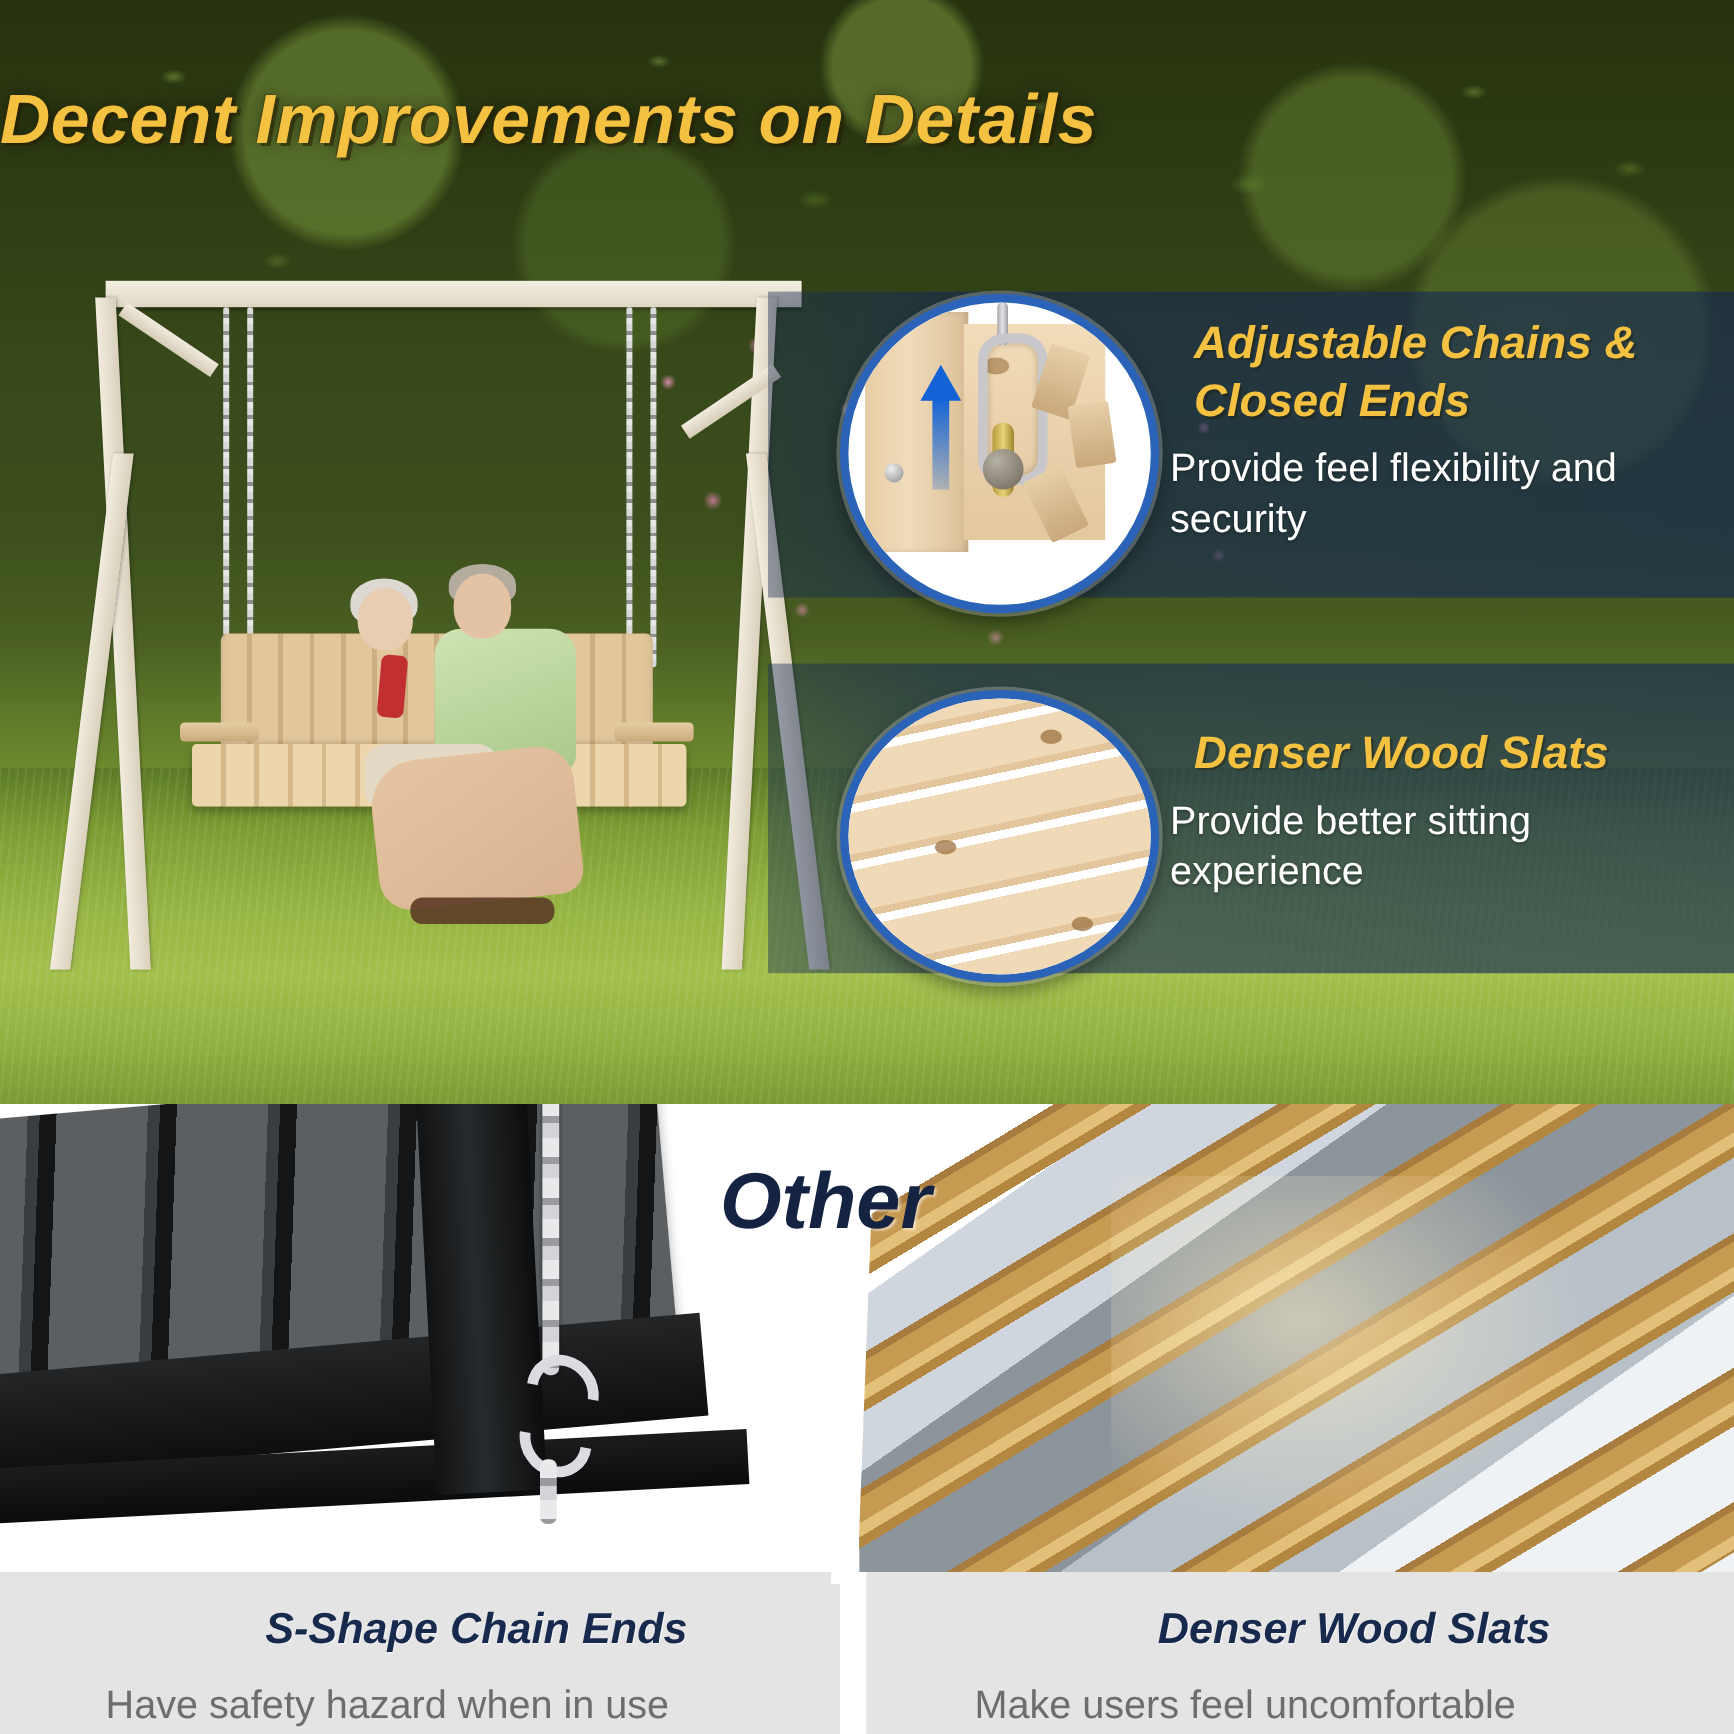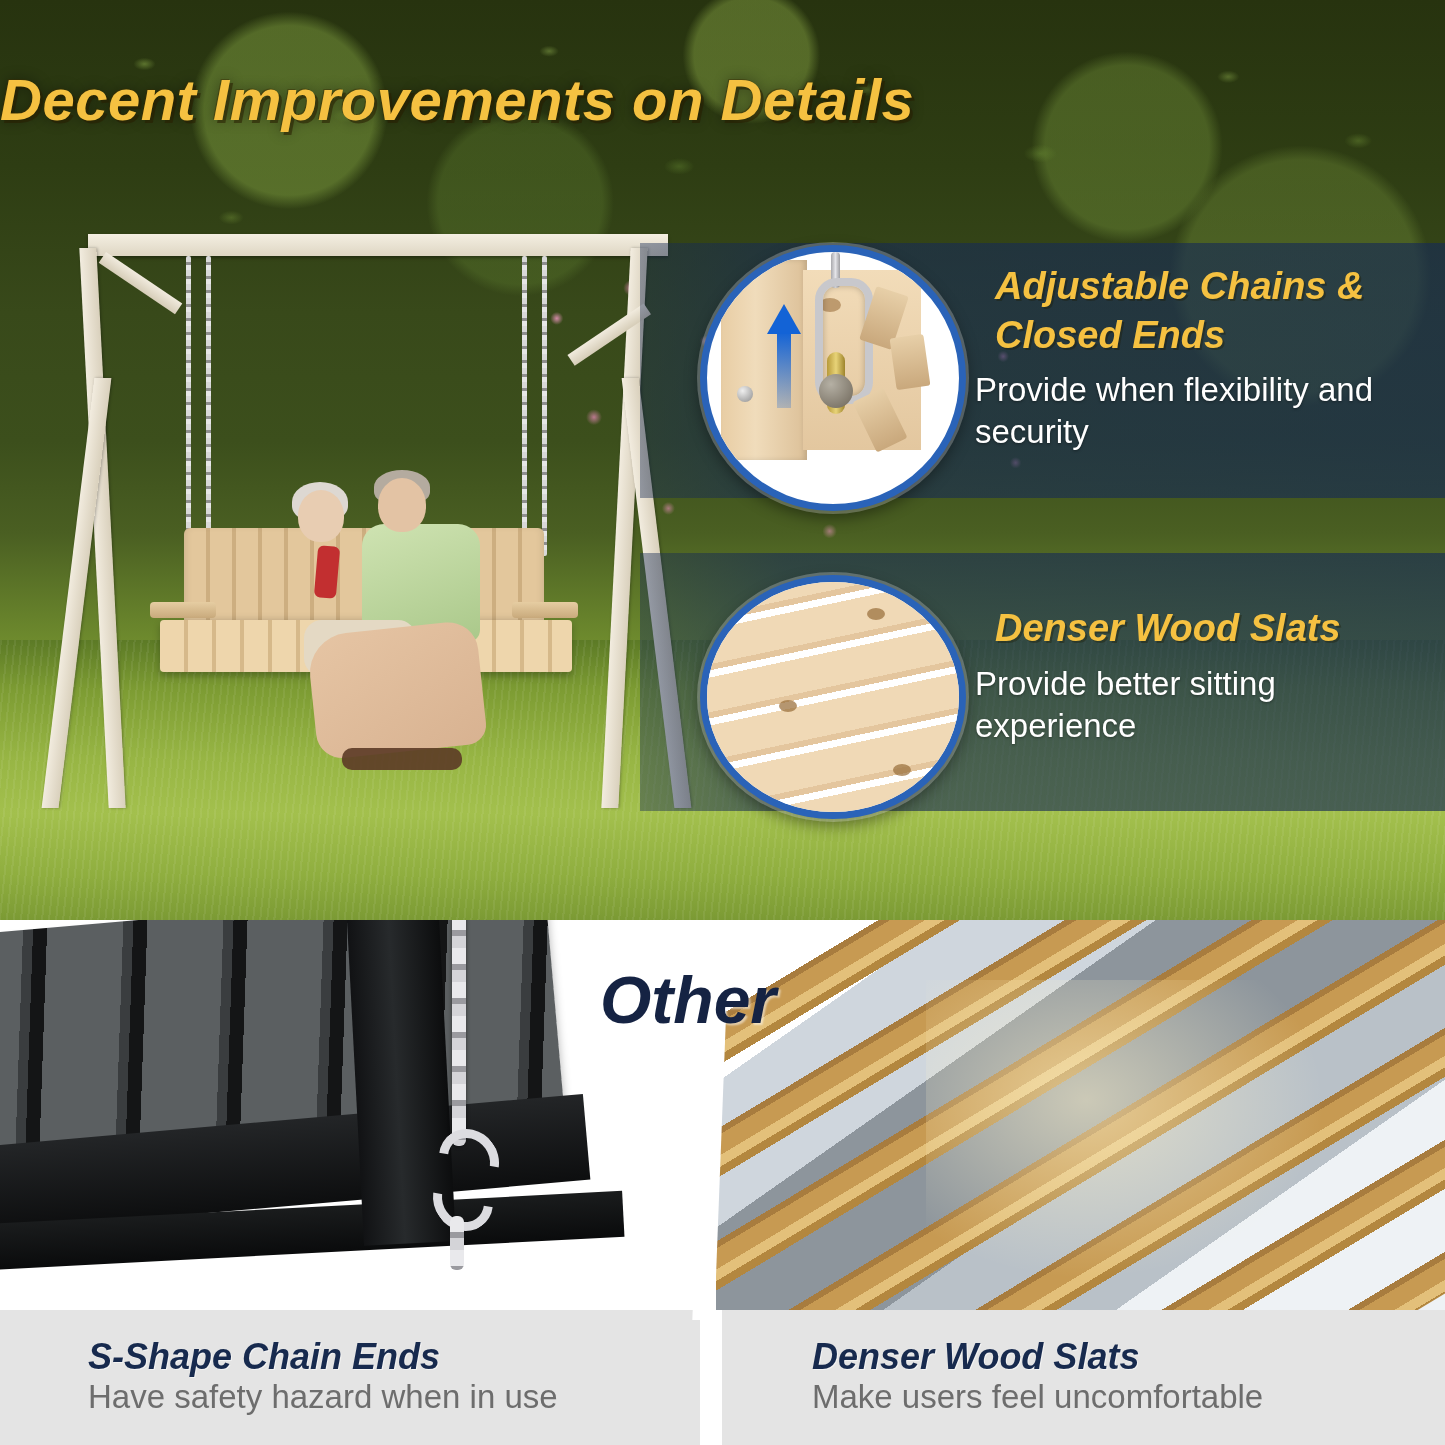--- a/index.html
+++ b/index.html
@@ -332,23 +332,24 @@
   .cap{
     position:absolute;top:0;height:135px;background:#e4e4e4;
     padding:26px 0 0 88px;box-sizing:border-box;
   }
   .cap.cl{left:0;width:706px;}
   .cap.cr{left:716px;width:729px;padding-left:96px;}
   .cap-title{
     color:#172a4e;font-size:36px;font-weight:bold;font-style:italic;
     text-shadow:1px 1px 0 rgba(255,255,255,.55);
     white-space:nowrap;
+    text-align:center;
   }
   .cap-sub{
-    color:#6d6d6d;font-size:33px;margin-top:0;white-space:nowrap;
+    color:#6d6d6d;font-size:33px;margin-top:24px;white-space:nowrap;
   }
   .cap-gap{
     position:absolute;left:700px;top:0;width:22px;height:135px;background:#fff;z-index:6;
   }
 
   
   .other-head{
     position:absolute;left:600px;top:962px;
     font-size:66px;font-weight:bold;font-style:italic;
     color:#152343;
@@ -422,21 +423,21 @@
       <div class="slats-dense">
         <div class="knot" style="left:160px;top:26px;"></div>
         <div class="knot" style="left:72px;top:118px;"></div>
         <div class="knot" style="left:186px;top:182px;"></div>
       </div>
     </div>
 
     <div class="ftext ft1">
       <div class="ftitle">Adjustable Chains &amp;</div>
       <div class="ftitle">Closed Ends</div>
-      <div class="fdesc">Provide when flexibility and security</div>
+      <div class="fdesc">Provide feel flexibility and security</div>
     </div>
 
     <div class="ftext ft2">
       <div class="ftitle">Denser Wood Slats</div>
       <div class="fdesc">Provide better sitting experience</div>
     </div>
   </div>
 
   <div class="bottom">
 

